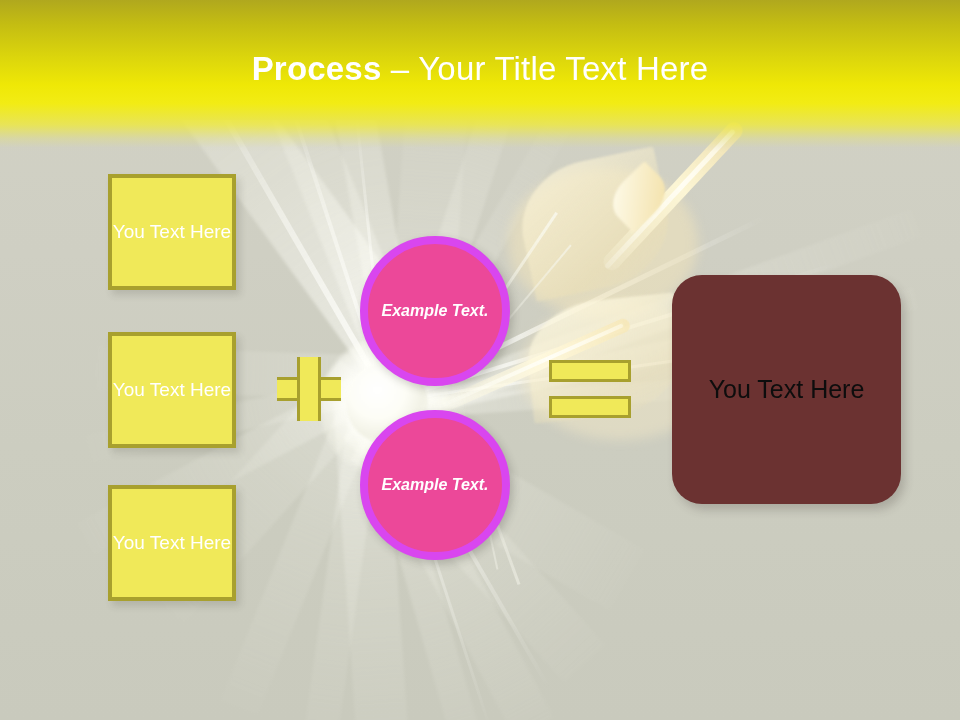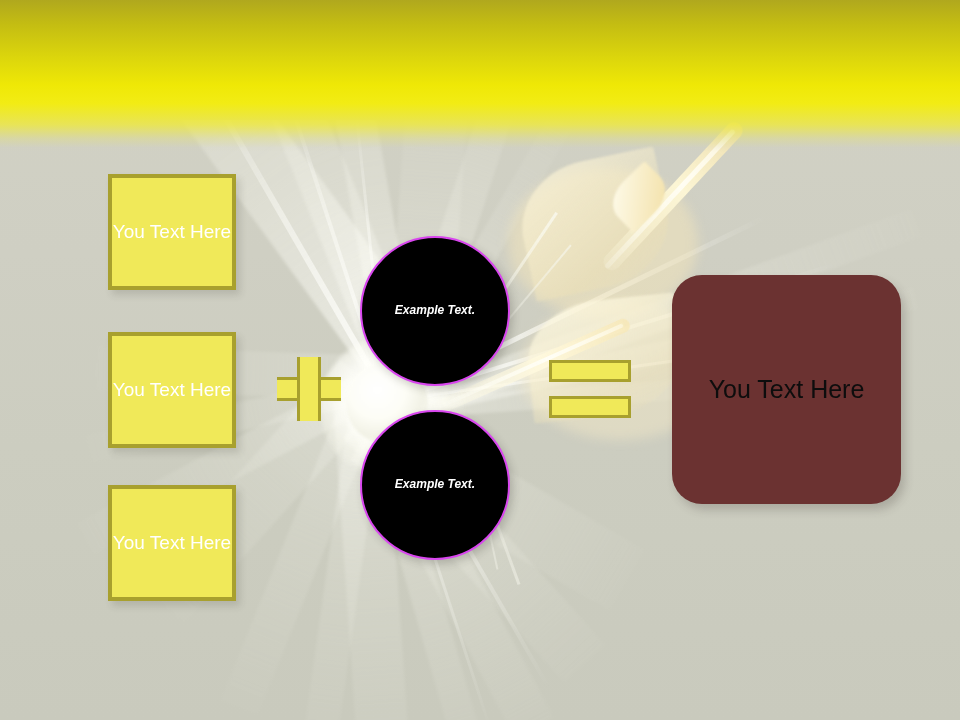--- a/index.html
+++ b/index.html
@@ -198,28 +198,28 @@
   }
   .equals .bar-top { top: 0; }
   .equals .bar-bot { top: 36px; }
 
   
   .circle {
     position: absolute;
     width: 150px;
     height: 150px;
     border-radius: 50%;
-    background: #000000;
-    border: 2px solid #d946ef;
+    background: #ec4899;
+    border: 8px solid #d946ef;
     box-sizing: border-box;
     display: flex;
     align-items: center;
     justify-content: center;
     color: #ffffff;
-    font-size: 12px;
+    font-size: 16px;
     font-weight: 700;
     font-style: italic;
     line-height: 1.45;
     text-align: center;
     box-shadow: 3px 4px 8px rgba(40,40,35,0.22);
   }
   #circle-1 { left: 360px; top: 236px; }
   #circle-2 { left: 360px; top: 410px; }
 
   
@@ -311,20 +311,23 @@
               background:linear-gradient(90deg,rgba(255,255,250,0.0),rgba(246,246,236,0.7));"></div>
   <div class="shaft" style="left:452px;top:396px;width:200px;height:3px;transform:rotate(70deg);
               background:linear-gradient(90deg,rgba(255,255,250,0.0),rgba(244,244,234,0.55));"></div>
   <div class="shaft" style="left:462px;top:398px;width:175px;height:2px;transform:rotate(78deg);
               background:linear-gradient(90deg,rgba(255,255,250,0.0),rgba(242,242,232,0.5));"></div>
 
   <div class="orb-halo"></div>
   <div class="orb-core"></div>
 
   <div class="header"></div>
+  <div class="slide-title">
+    <span class="strong">Process</span><span> – Your Title Text Here</span>
+  </div>
 
   <div class="ytbox" id="ytbox-1">
     <span>You Text Here</span>
   </div>
   <div class="ytbox" id="ytbox-2">
     <span>You Text Here</span>
   </div>
   <div class="ytbox" id="ytbox-3">
     <span>You Text Here</span>
   </div>

